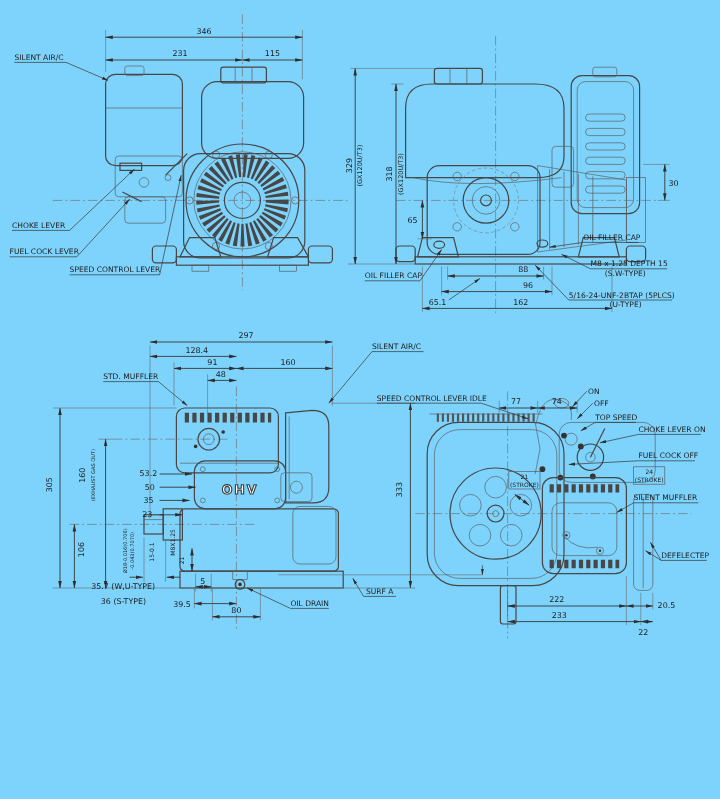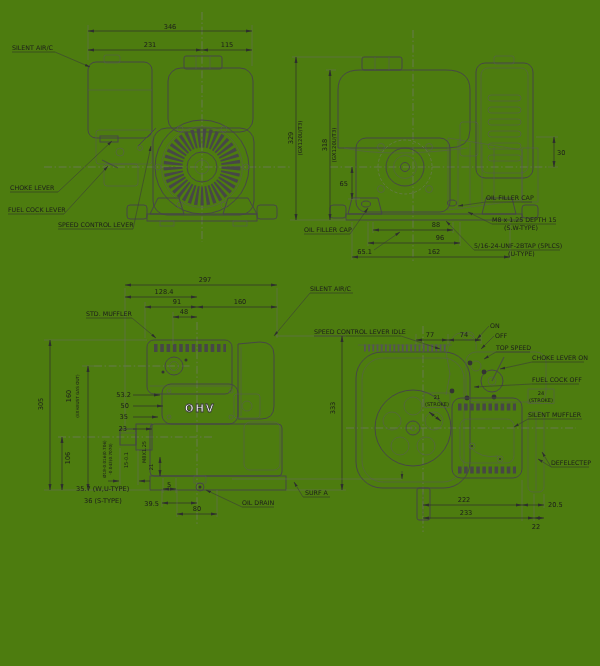--- a/index.html
+++ b/index.html
@@ -1,16 +1,16 @@
 <!DOCTYPE html>
 <html><head>
 <meta charset="utf-8">
 <style>
   html,body{margin:0;padding:0;background:#fff;}
-  .page{width:600px;height:666px;background:#4d7c0f;overflow:hidden;}
+  .page{width:600px;height:666px;background:#7dd3fc;overflow:hidden;}
   svg{display:block;}
   text{font-family:"DejaVu Sans",sans-serif;fill:#1c1c1c;}
   .t{font-size:6.3px;}          
   .d{font-size:6.6px;}          
   .n{font-size:5.4px;}          
   .s{font-size:5px;}            
   .s4{font-size:4.2px;}         
   .mid{text-anchor:middle;}
   .end{text-anchor:end;}
   .ohv{font-size:10.5px;font-weight:bold;fill:#fff;stroke:#3a3a3a;stroke-width:.9px;letter-spacing:1.5px;}

